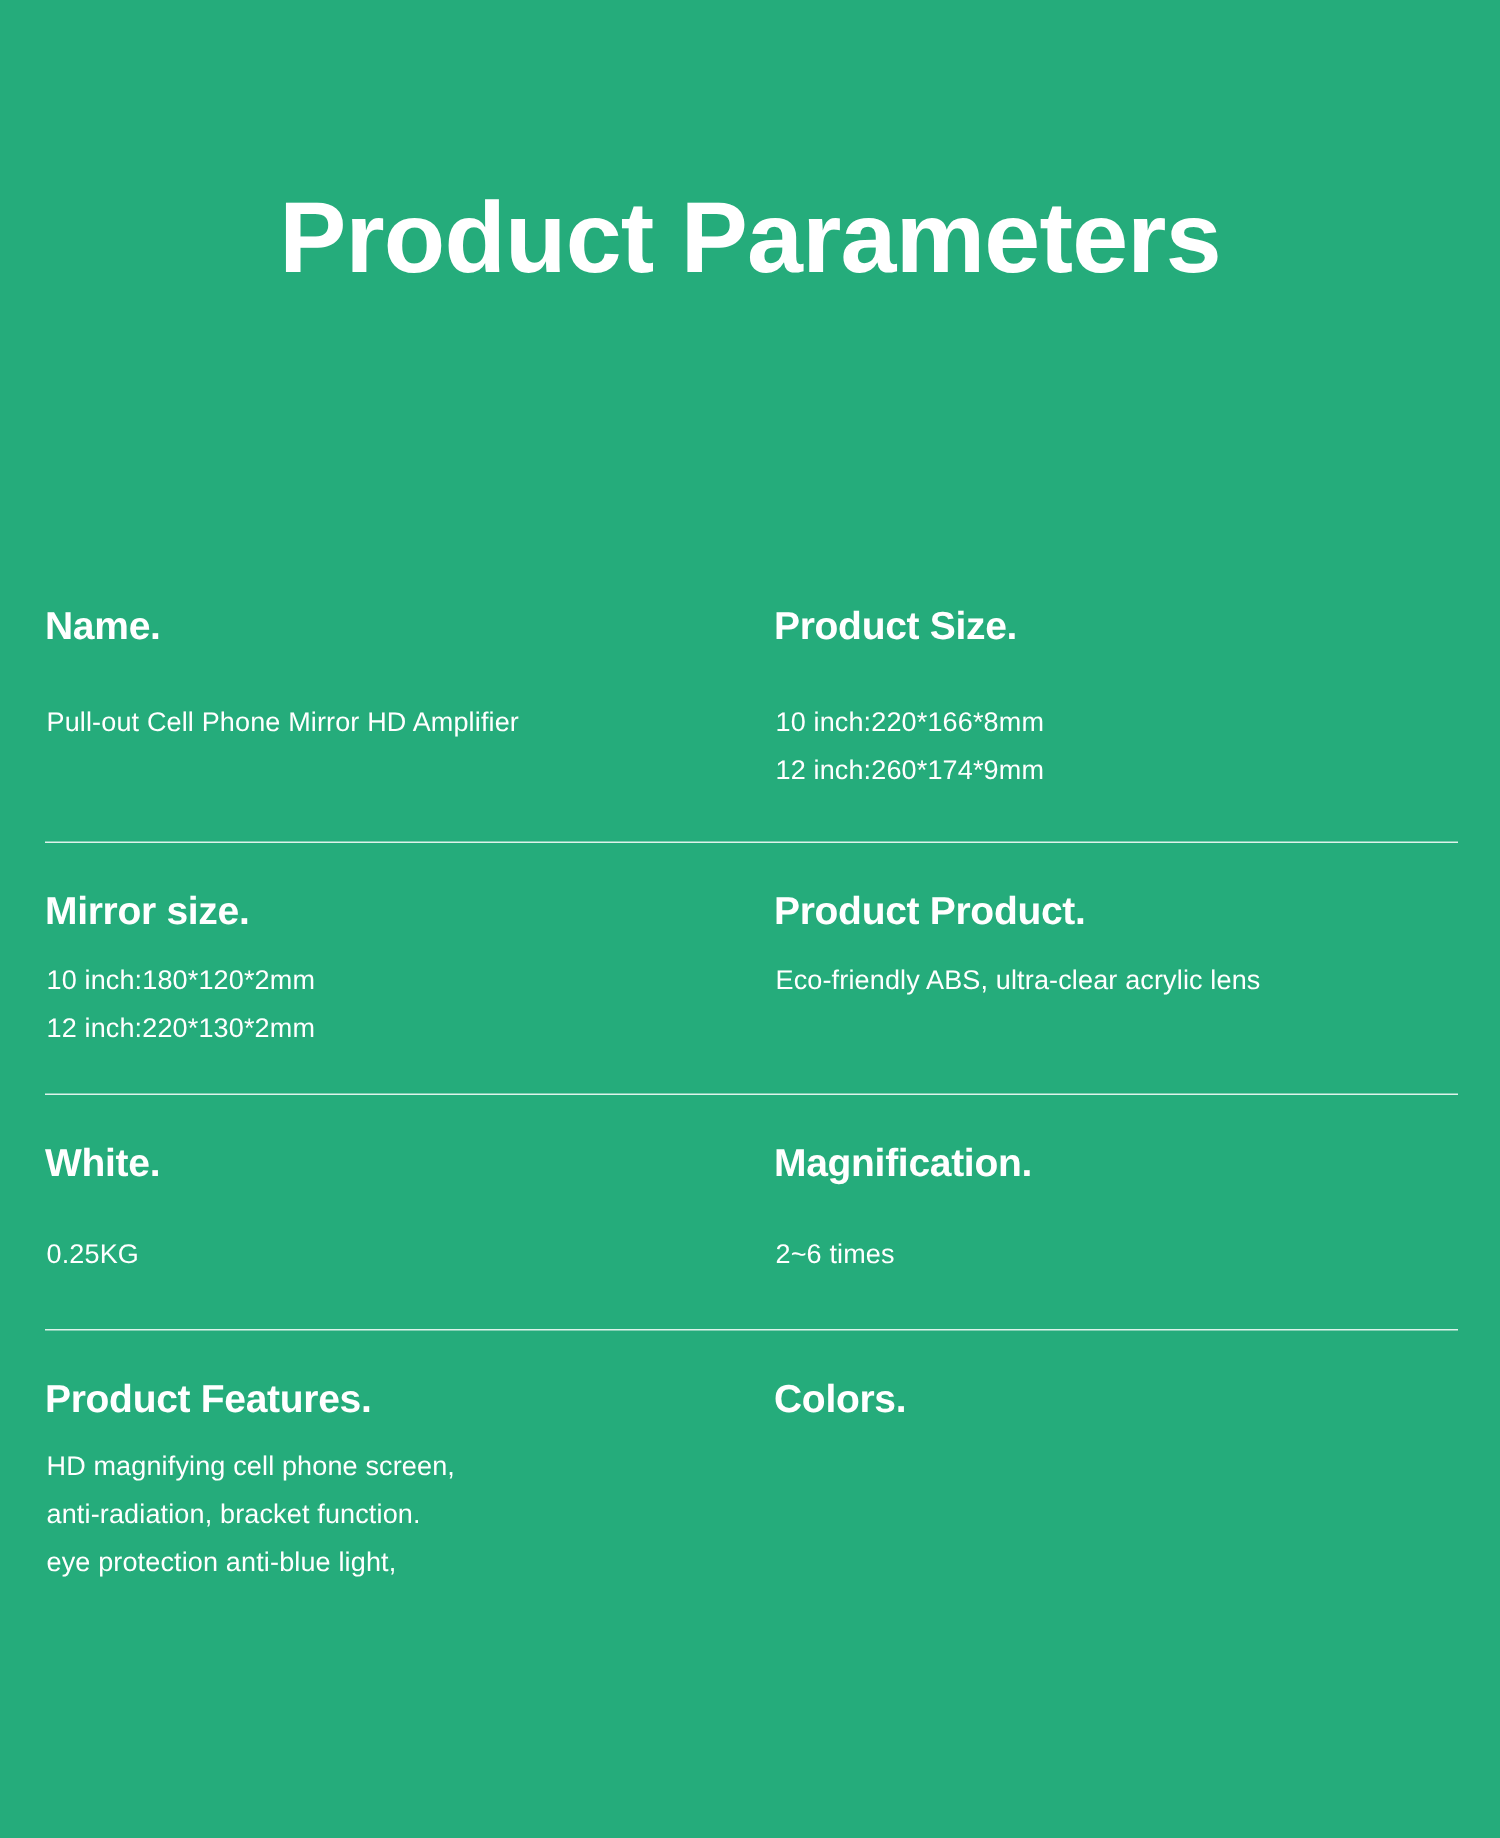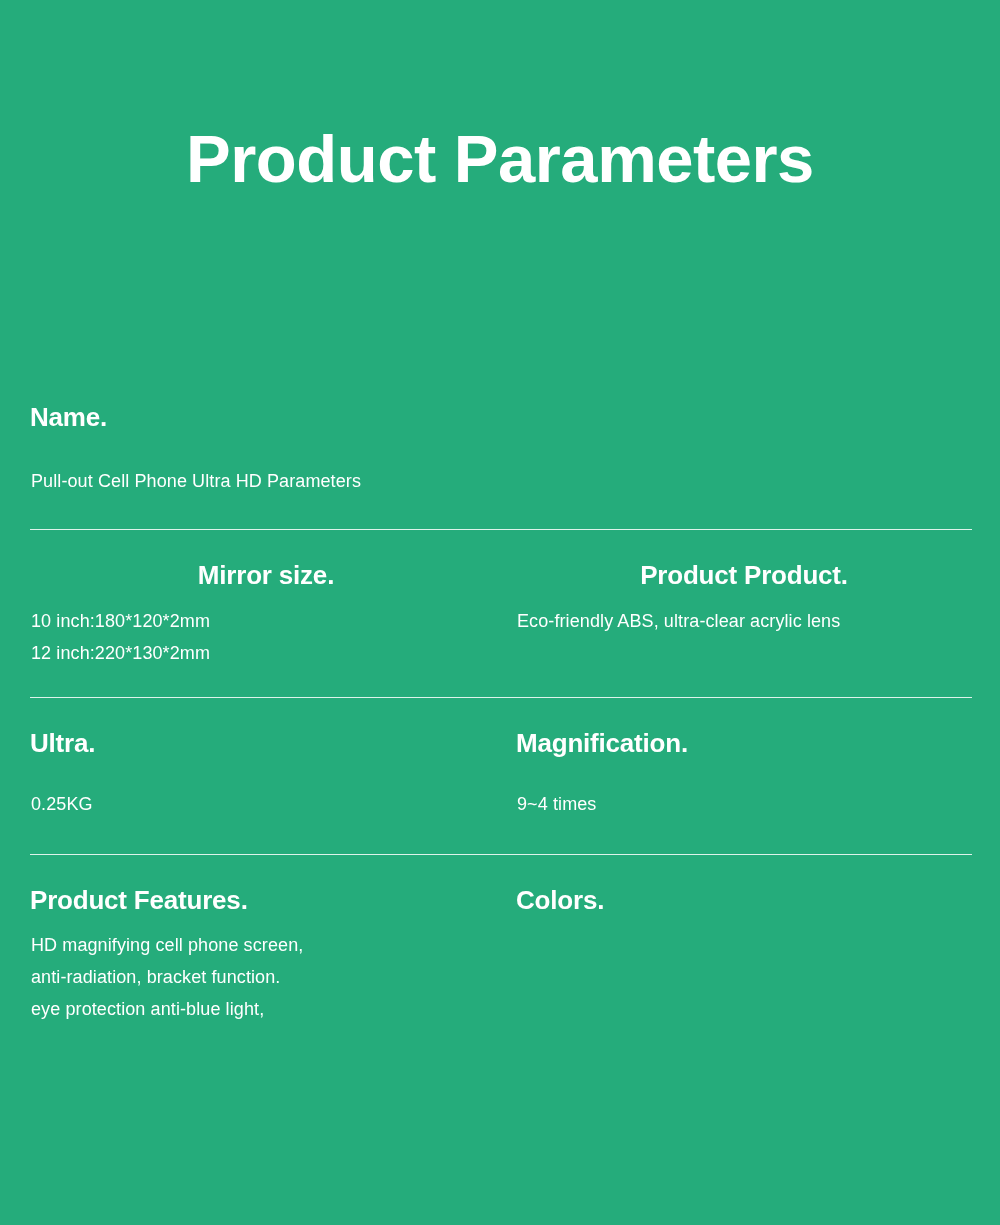--- a/index.html
+++ b/index.html
@@ -91,21 +91,21 @@
   }
   .spec-value .vline {
     display: block;
   }
 
   
   .row-1 { padding: 0 0 32px 0; }
   .row-1 .spec-label { margin-bottom: 32px; }
 
   .row-2 { padding: 30px 0 28px 0; }
-  .row-2 .spec-label { margin-bottom: 14px; text-align: center; }
+  .row-2 .spec-label { margin-bottom: 14px; }
 
   .row-3 { padding: 30px 0 34px 0; }
   .row-3 .spec-label { margin-bottom: 28px; }
 
   .row-4 { padding: 30px 0 0 0; }
   .row-4 .spec-label { margin-bottom: 13px; }
 
   
   .spec-cell.left .spec-value { padding-left: 1px; }
   .spec-cell.right .spec-value { padding-left: 1px; }
@@ -118,21 +118,28 @@
   <div class="title-wrap">
     <h1 class="page-title">Product Parameters</h1>
   </div>
 
   <div class="spec-table">
 
     <div class="spec-row row-1">
       <div class="spec-cell left">
         <div class="spec-label">Name.</div>
         <div class="spec-value">
-          <span class="vline">Pull-out Cell Phone Ultra HD Parameters</span>
+          <span class="vline">Pull-out Cell Phone Mirror HD Amplifier</span>
+        </div>
+      </div>
+      <div class="spec-cell right">
+        <div class="spec-label">Product Size.</div>
+        <div class="spec-value">
+          <span class="vline">10 inch:220*166*8mm</span>
+          <span class="vline">12 inch:260*174*9mm</span>
         </div>
       </div>
     </div>
 
     <div class="spec-row row-2">
       <div class="spec-cell left">
         <div class="spec-label">Mirror size.</div>
         <div class="spec-value">
           <span class="vline">10 inch:180*120*2mm</span>
           <span class="vline">12 inch:220*130*2mm</span>
@@ -141,29 +148,29 @@
       <div class="spec-cell right">
         <div class="spec-label">Product Product.</div>
         <div class="spec-value">
           <span class="vline">Eco-friendly ABS, ultra-clear acrylic lens</span>
         </div>
       </div>
     </div>
 
     <div class="spec-row row-3">
       <div class="spec-cell left">
-        <div class="spec-label">Ultra.</div>
+        <div class="spec-label">White.</div>
         <div class="spec-value">
           <span class="vline">0.25KG</span>
         </div>
       </div>
       <div class="spec-cell right">
         <div class="spec-label">Magnification.</div>
         <div class="spec-value">
-          <span class="vline">9~4 times</span>
+          <span class="vline">2~6 times</span>
         </div>
       </div>
     </div>
 
     <div class="spec-row row-4">
       <div class="spec-cell left">
         <div class="spec-label">Product Features.</div>
         <div class="spec-value">
           <span class="vline">HD magnifying cell phone screen,</span>
           <span class="vline">anti-radiation, bracket function.</span>

